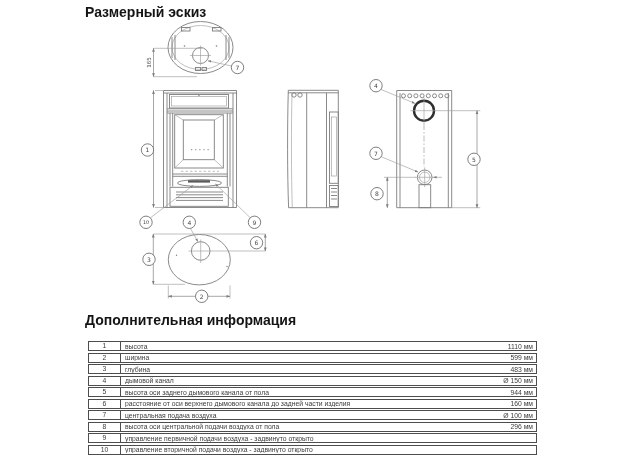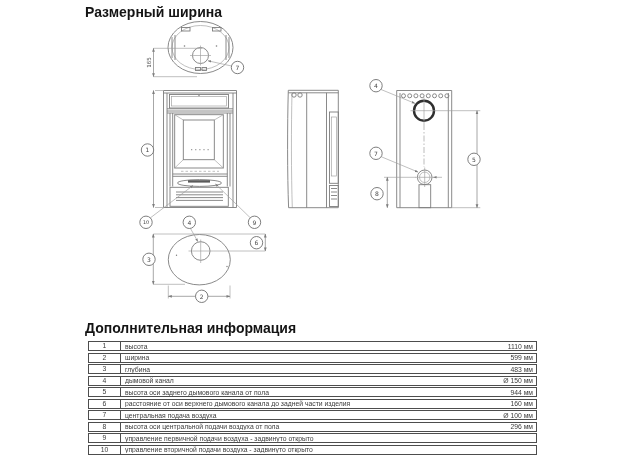--- a/index.html
+++ b/index.html
@@ -1,21 +1,21 @@
 <!DOCTYPE html>
 <html><head>
 <meta charset="utf-8">
 <style>
   html,body{margin:0;padding:0;}
   body{width:624px;height:460px;position:relative;background:#fff;overflow:hidden;
        font-family:"Liberation Sans",sans-serif;}
   .h-title{position:absolute;left:85px;margin:0;font-size:14px;font-weight:bold;color:#141414;
            font-family:"Liberation Sans",sans-serif;}
   #title-sketch{top:4px;}
-  #title-info{top:320px;}
+  #title-info{top:312px;}
   #sketch-svg{position:absolute;left:0;top:0;}
   
   .ln{stroke:#7d7d7d;stroke-width:0.9;fill:none;}
   .thin{stroke:#9e9e9e;stroke-width:0.65;fill:none;}
   .dim{stroke:#8a8a8a;stroke-width:0.75;fill:none;}
   .dot{fill:#7d7d7d;stroke:none;}
   .heavy{stroke:#2f2f2f;stroke-width:2.4;fill:none;}
   .center{stroke:#9e9e9e;stroke-width:0.7;fill:none;stroke-dasharray:6 2 1.5 2;}
   .fillbar{fill:#5a5a5a;stroke:none;}
   .co circle{fill:#fff;stroke:#6f6f6f;stroke-width:0.9;}
@@ -27,21 +27,21 @@
   .trow{display:flex;align-items:center;border:1px solid #4d4d4d;height:10px;margin-bottom:1.5px;
         box-sizing:border-box;background:#fff;font-size:6.8px;color:#3c3c3c;
         font-family:"Liberation Sans",sans-serif;}
   .tnum{width:31px;align-self:stretch;border-right:1px solid #4d4d4d;text-align:center;line-height:8.5px;}
   .tname{flex:1;padding-left:4px;white-space:nowrap;overflow:hidden;}
   .tval{padding-right:3px;white-space:nowrap;}
 </style>
 </head>
 <body>
 
-<h1 class="h-title" id="title-sketch">Размерный ширина</h1>
+<h1 class="h-title" id="title-sketch">Размерный эскиз</h1>
 
 <svg id="sketch-svg" width="624" height="318" viewBox="0 0 624 318">
   <defs>
     <marker id="arr" viewBox="0 0 10 10" refX="9" refY="5" markerWidth="5.2" markerHeight="5.2" orient="auto-start-reverse">
       <path d="M0,1.5 L10,5 L0,8.5 Z" fill="#7d7d7d"></path>
     </marker>
   </defs>
 
   <g>
     <ellipse class="ln" cx="200.5" cy="47.5" rx="32.5" ry="26"></ellipse>

